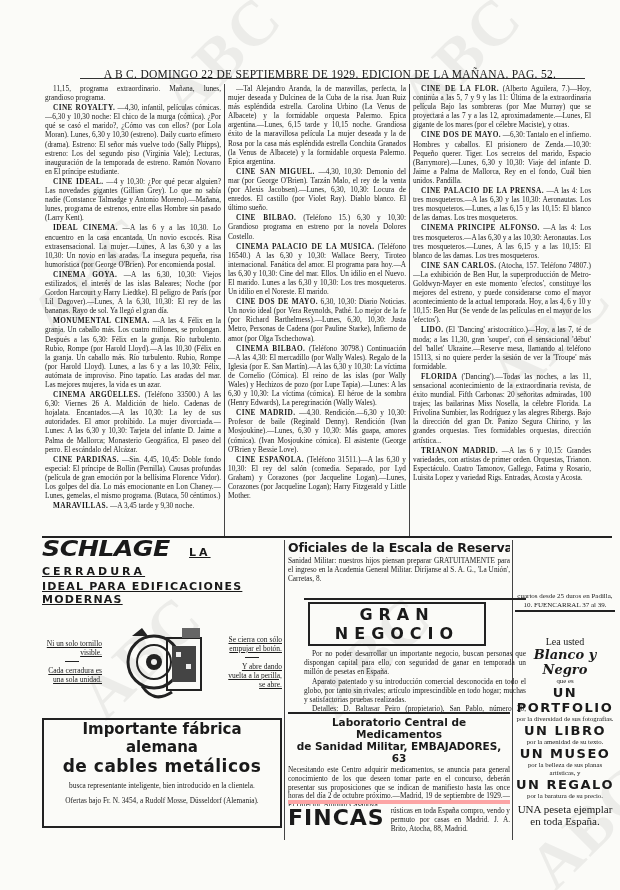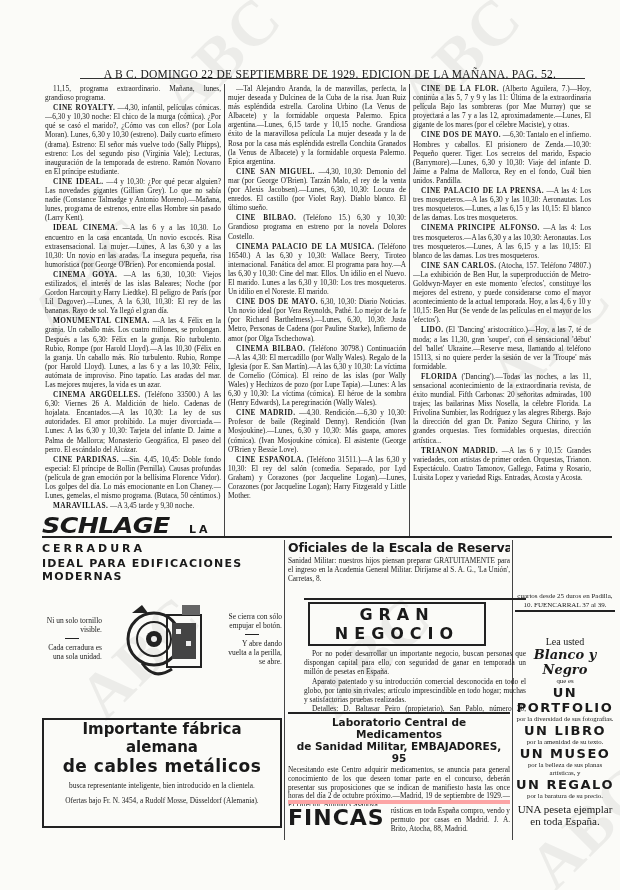--- a/index.html
+++ b/index.html
@@ -21,21 +21,21 @@
   .col p { margin: 0 0 1px 0; text-indent: 8px; }
   .col .lead { font-weight: bold; letter-spacing: 0.4px; }
   .col1 { left: 45px; width: 176px; height: 452px; }
   .col2 { left: 228px; width: 178px; height: 452px; }
   .col3 { left: 413px; width: 178px; height: 452px; }
   .vrule { position: absolute; border-left: 1px solid #444; }
   .hrule { position: absolute; border-top: 2px solid #222; }
 
   
   .ad { position: absolute; overflow: hidden; }
-  .schlage { left: 42px; top: 513px; width: 240px; height: 172px; }
+  .schlage { left: 42px; top: 536px; width: 240px; height: 172px; text-decoration: underline; }
   .schlage .brand { font-family: "DejaVu Sans", sans-serif; font-weight: 900; font-size: 22px; font-style: italic; letter-spacing: -0.5px; display: inline-block; transform: scaleX(1.15); transform-origin: left; }
   .schlage .tag1 { font-family: "DejaVu Sans", sans-serif; font-size: 11px; letter-spacing: 3px; margin-left: 36px; font-weight: bold; }
   .schlage .tag2 { font-family: "DejaVu Sans", sans-serif; font-size: 11px; font-weight: bold; letter-spacing: 1.2px; margin-top: 1px; }
   .schlage .body { display: flex; align-items: center; margin-top: 8px; height: 95px; }
   .schlage .side { width: 60px; font-size: 7.5px; text-align: right; line-height: 9px; }
   .schlage .side .dash { margin: 4px auto; width: 14px; border-top: 1px solid #222; }
   .lock-graphic { width: 100px; height: 92px; margin: 0 10px; position: relative; }
 
   .cables { left: 42px; top: 718px; width: 240px; height: 110px; border: 2px solid #222; box-sizing: border-box; text-align: center; }
   .cables .t1 { font-family: "DejaVu Sans", sans-serif; font-size: 15px; font-weight: bold; line-height: 18px; }
@@ -176,21 +176,21 @@
     <div class="title">GRAN NEGOCIO</div>
     <div class="body">
       <p>Por no poder desarrollar un importante negocio, buscan personas que dispongan capital para ello, con seguridad de ganar en temporada un millón de pesetas en España.</p>
       <p>Aparato patentado y su introducción comercial desconocida en todo el globo, por tanto sin rivales; artículo imprescindible en todo hogar; muchas y satisfactorias pruebas realizadas.</p>
       <p>Detalles: D. Baltasar Peiro (propietario), San Pablo, número 20, Zaragoza.</p>
     </div>
   </div>
 
   <div class="ad lab">
     <div class="title">Laboratorio Central de Medicamentos</div>
-    <div class="title">de Sanidad Militar, EMBAJADORES, 95</div>
+    <div class="title">de Sanidad Militar, EMBAJADORES, 63</div>
     <div class="body">Necesitando este Centro adquirir medicamentos, se anuncia para general conocimiento de los que deseen tomar parte en el concurso, deberán presentar sus proposiciones que se indican de manifiesto hasta las once horas del día 2 de octubre próximo.—Madrid, 19 de septiembre de 1929.—El Director, Antonio Casanova.</div>
   </div>
 
   <div class="ad fincas">
     <div class="big">FINCAS</div>
     <div class="body">rústicas en toda España compro, vendo y permuto por casas en Madrid. J. A. Brito, Atocha, 88, Madrid.</div>
   </div>
 
 
   <div class="ad alquilan">

